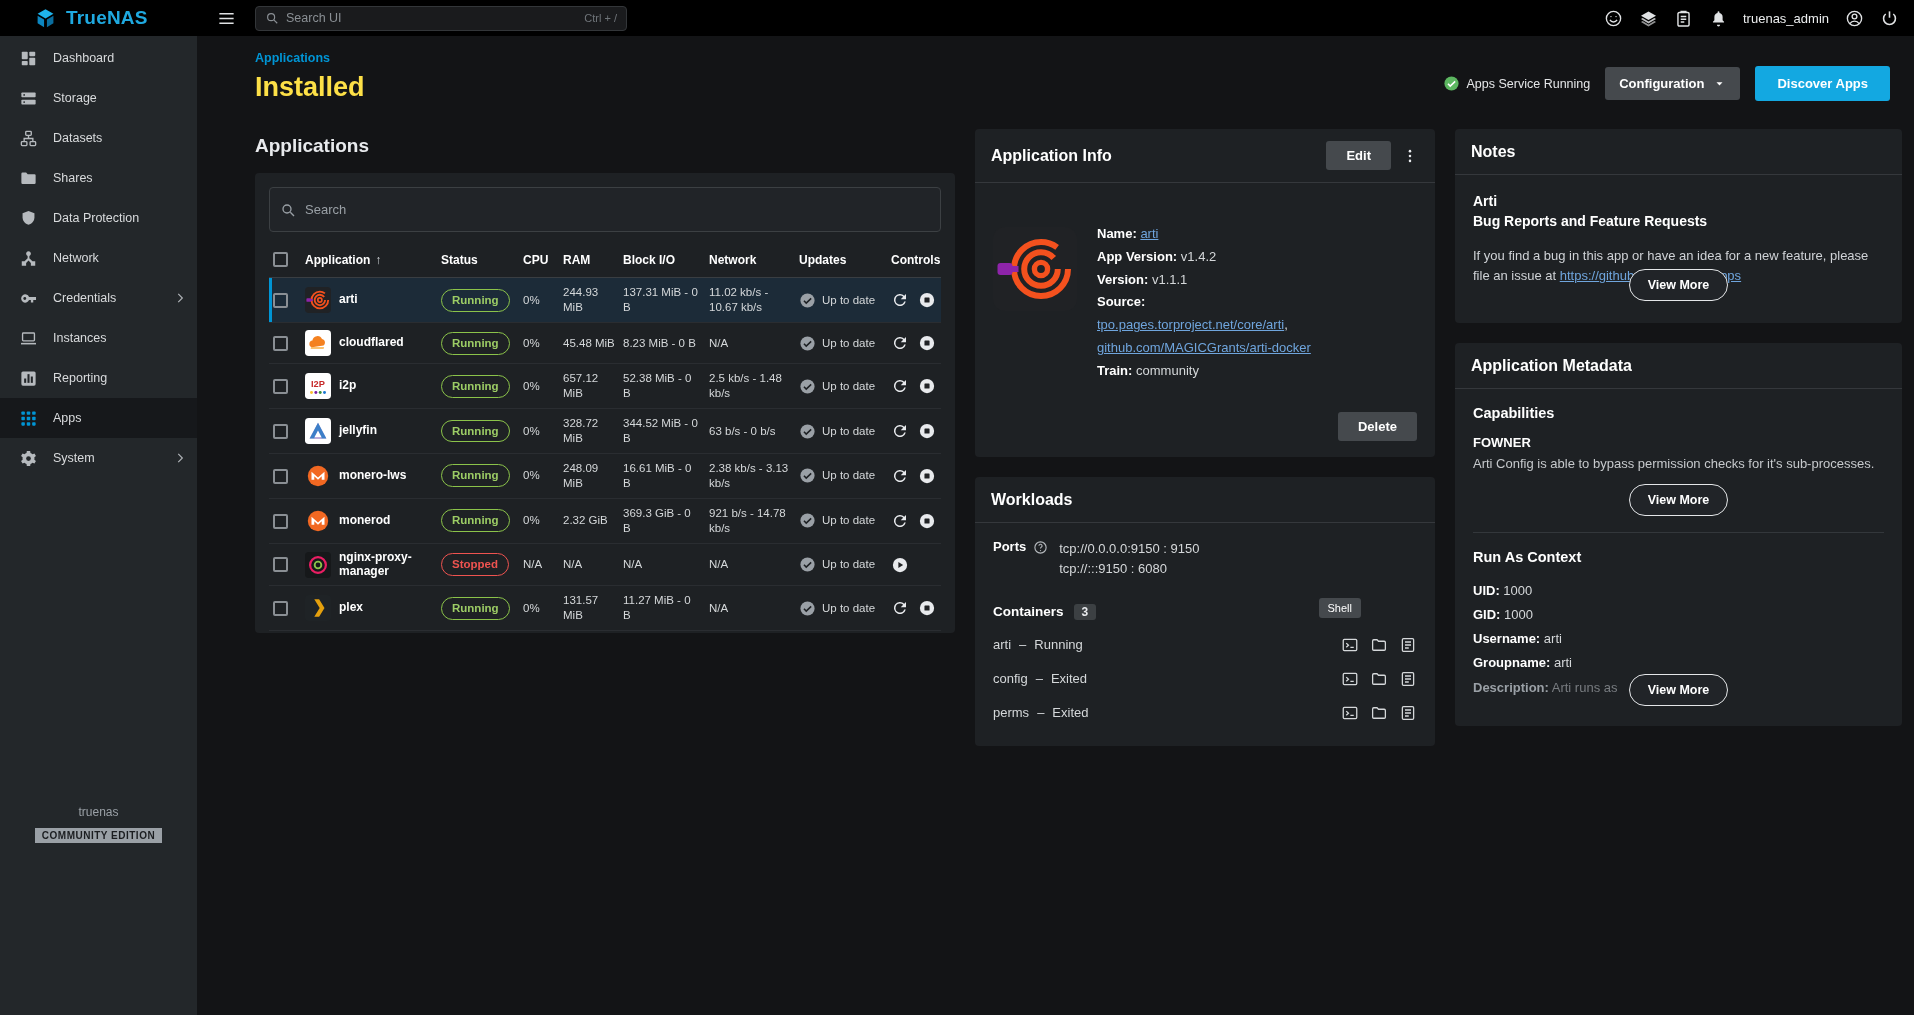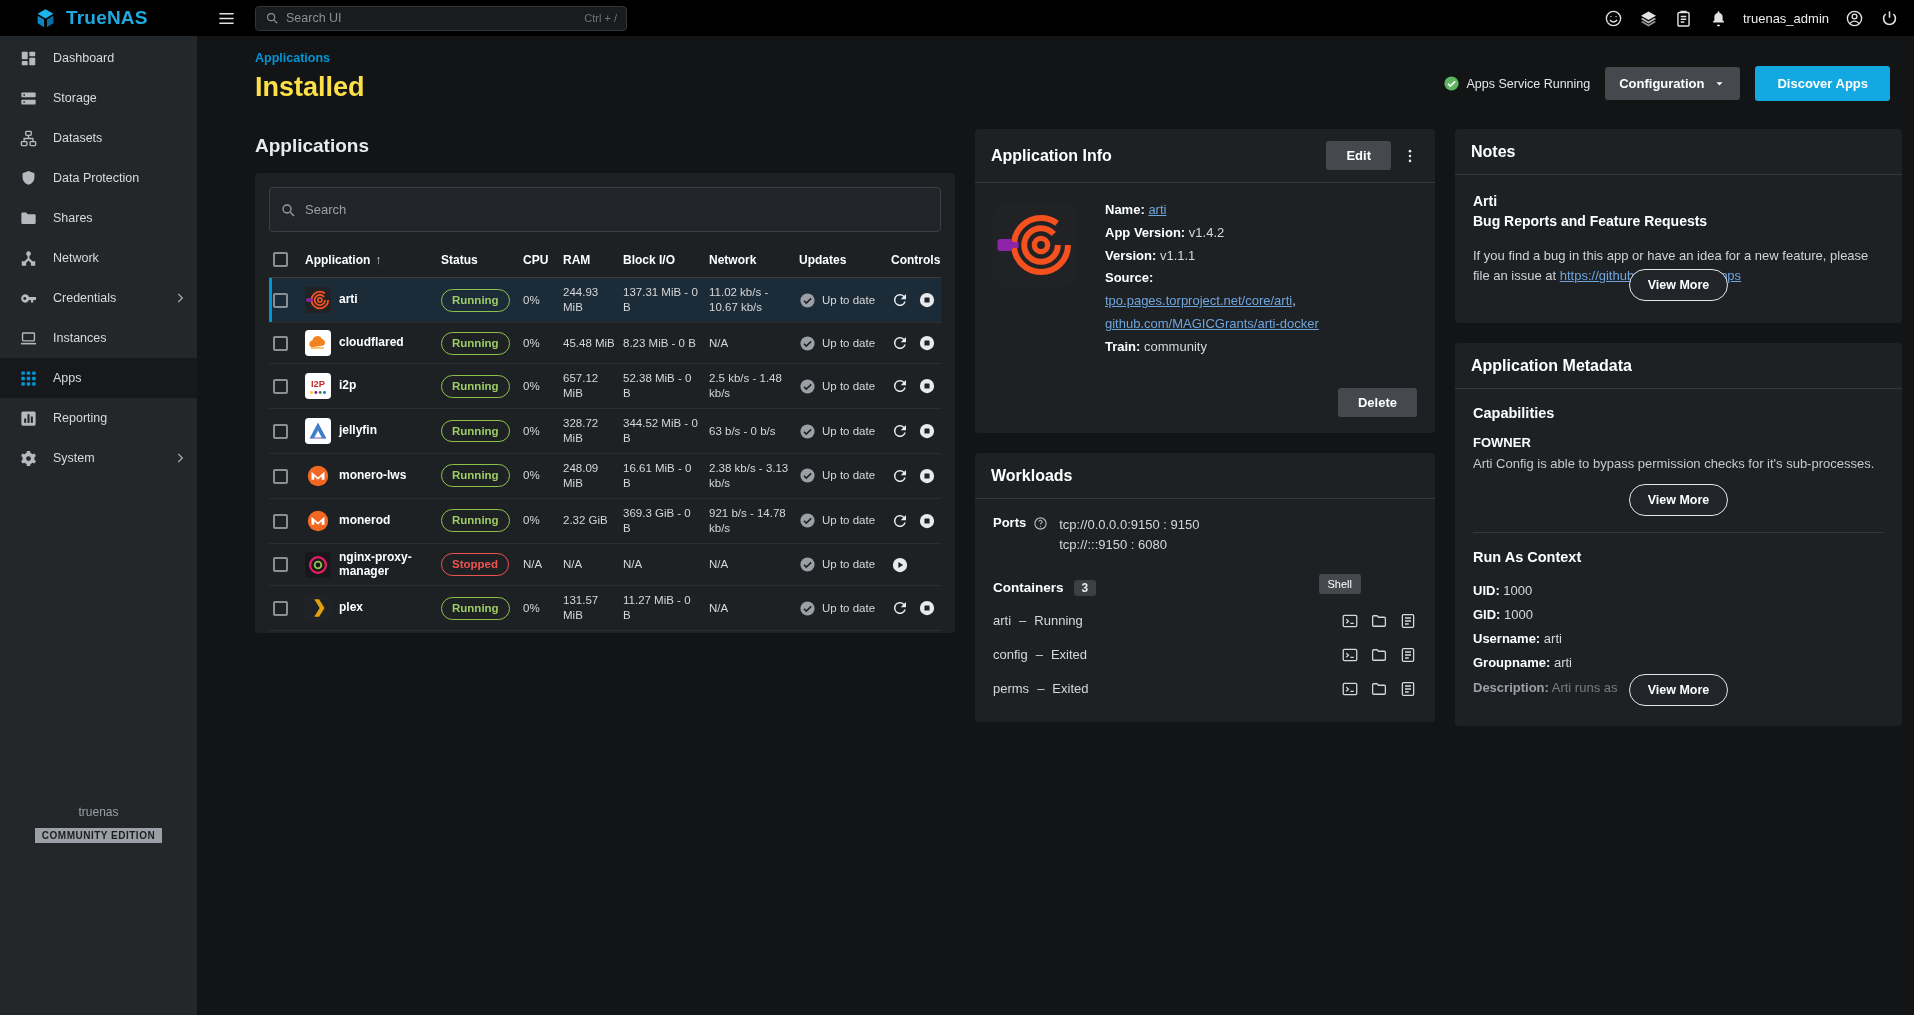--- a/index.html
+++ b/index.html
@@ -93,21 +93,21 @@
   
   .card { background: #1e2124; border-radius: 4px; margin-bottom: 20px; }
   .card-head { display: flex; align-items: center; justify-content: space-between; padding: 12px 16px; border-bottom: 1px solid #35383c; min-height: 46px; }
   .card-head h3 { font-size: 16px; font-weight: bold; color: #fff; }
   .head-btns { display: flex; align-items: center; gap: 10px; }
   .kebab { background: none; border: none; color: #e8eaed; display: flex; }
   .kebab svg { width: 18px; height: 18px; }
   .card-body { padding: 16px 18px; font-size: 13px; }
 
   
-  .info-flex { display: flex; gap: 28px; }
+  .info-flex { display: flex; gap: 20px; margin-top: 24px; }
   .big-appicon { width: 84px; height: 84px; flex: none; margin-top: 4px; }
   .big-appicon svg { width: 84px; height: 84px; display: block; }
   .info-fields { line-height: 1.75; color: #d5d8da; }
   .info-fields b { color: #fff; }
   .info-fields a { color: #6fa5dd; text-decoration: underline; }
   .info-foot { display: flex; justify-content: flex-end; margin-top: 30px; }
 
   
   .ports-row { display: flex; gap: 7px; align-items: flex-start; }
   .ports-row b { color: #fff; }
@@ -254,33 +254,33 @@
               <rect x="14" y="16" width="7" height="5" rx="1"></rect>
               <path d="M12 8v4M6.5 16v-4h11v4"></path>
             </svg>
           </span>
     <span class="side-label">Datasets</span>
 
   </div>
         <div class="side-item">
     <span class="side-icon">
             <svg viewBox="0 0 24 24" fill="currentColor">
+              <path d="M3 6a1.5 1.5 0 0 1 1.5-1.5H9l2 2h8.5A1.5 1.5 0 0 1 21 8v9.5a1.5 1.5 0 0 1-1.5 1.5h-15A1.5 1.5 0 0 1 3 17.5z"></path>
+            </svg>
+          </span>
+    <span class="side-label">Shares</span>
+
+  </div>
+        <div class="side-item">
+    <span class="side-icon">
+            <svg viewBox="0 0 24 24" fill="currentColor">
               <path d="M12 2.5 4.5 5.3v5.2c0 4.8 3.2 8.3 7.5 9.5 4.3-1.2 7.5-4.7 7.5-9.5V5.3z"></path>
             </svg>
           </span>
     <span class="side-label">Data Protection</span>
-
-  </div>
-        <div class="side-item">
-    <span class="side-icon">
-            <svg viewBox="0 0 24 24" fill="currentColor">
-              <path d="M3 6a1.5 1.5 0 0 1 1.5-1.5H9l2 2h8.5A1.5 1.5 0 0 1 21 8v9.5a1.5 1.5 0 0 1-1.5 1.5h-15A1.5 1.5 0 0 1 3 17.5z"></path>
-            </svg>
-          </span>
-    <span class="side-label">Shares</span>
 
   </div>
         <div class="side-item">
     <span class="side-icon">
             <svg viewBox="0 0 24 24" fill="currentColor">
               <path d="M17 15.5l-3.9-3.9V8.7a3 3 0 1 0-2.2 0v2.9L7 15.5H3.5V21h5.5v-3.4l3-3.2 3 3.2V21h5.5v-5.5z"></path>
             </svg>
           </span>
     <span class="side-label">Network</span>
 
@@ -300,51 +300,51 @@
           </span>
   </div>
         <div class="side-item">
     <span class="side-icon">
             <svg viewBox="0 0 24 24" fill="none" stroke="currentColor" stroke-width="1.7">
               <rect x="4.5" y="5" width="15" height="10" rx="1"></rect>
               <path d="M2.5 18.5h19" stroke-width="2"></path>
             </svg>
           </span>
     <span class="side-label">Instances</span>
+
+  </div>
+        <div class="side-item">
+    <span class="side-icon">
+            <svg viewBox="0 0 24 24">
+              <rect x="3" y="3" width="18" height="18" rx="2" fill="currentColor"></rect>
+              <g fill="#23272a">
+                <rect x="6.5" y="12" width="2.6" height="5.5"></rect>
+                <rect x="10.7" y="6.5" width="2.6" height="11"></rect>
+                <rect x="14.9" y="9.5" width="2.6" height="8"></rect>
+              </g>
+            </svg>
+          </span>
+    <span class="side-label">Reporting</span>
 
   </div>
         <div class="side-item active">
     <span class="side-icon">
             <svg viewBox="0 0 24 24" fill="currentColor">
               <rect x="3" y="3" width="4.4" height="4.4" rx="1"></rect>
               <rect x="9.8" y="3" width="4.4" height="4.4" rx="1"></rect>
               <rect x="16.6" y="3" width="4.4" height="4.4" rx="1"></rect>
               <rect x="3" y="9.8" width="4.4" height="4.4" rx="1"></rect>
               <rect x="9.8" y="9.8" width="4.4" height="4.4" rx="1"></rect>
               <rect x="16.6" y="9.8" width="4.4" height="4.4" rx="1"></rect>
               <rect x="3" y="16.6" width="4.4" height="4.4" rx="1"></rect>
               <rect x="9.8" y="16.6" width="4.4" height="4.4" rx="1"></rect>
               <rect x="16.6" y="16.6" width="4.4" height="4.4" rx="1"></rect>
             </svg>
           </span>
     <span class="side-label">Apps</span>
-
-  </div>
-        <div class="side-item">
-    <span class="side-icon">
-            <svg viewBox="0 0 24 24">
-              <rect x="3" y="3" width="18" height="18" rx="2" fill="currentColor"></rect>
-              <g fill="#23272a">
-                <rect x="6.5" y="12" width="2.6" height="5.5"></rect>
-                <rect x="10.7" y="6.5" width="2.6" height="11"></rect>
-                <rect x="14.9" y="9.5" width="2.6" height="8"></rect>
-              </g>
-            </svg>
-          </span>
-    <span class="side-label">Reporting</span>
 
   </div>
         <div class="side-item">
     <span class="side-icon">
             <svg viewBox="0 0 24 24">
               <path d="M19.4 13.5a7.6 7.6 0 0 0 0-3l2-1.6-1.9-3.3-2.4 1a7.6 7.6 0 0 0-2.6-1.5L14.1 2.4H9.9l-.4 2.7a7.6 7.6 0 0 0-2.6 1.5l-2.4-1L2.6 8.9l2 1.6a7.6 7.6 0 0 0 0 3l-2 1.6 1.9 3.3 2.4-1a7.6 7.6 0 0 0 2.6 1.5l.4 2.7h4.2l.4-2.7a7.6 7.6 0 0 0 2.6-1.5l2.4 1 1.9-3.3z" fill="currentColor"></path>
               <circle cx="12" cy="12" r="3" fill="#23272a"></circle>
             </svg>
           </span>
     <span class="side-label">System</span>

